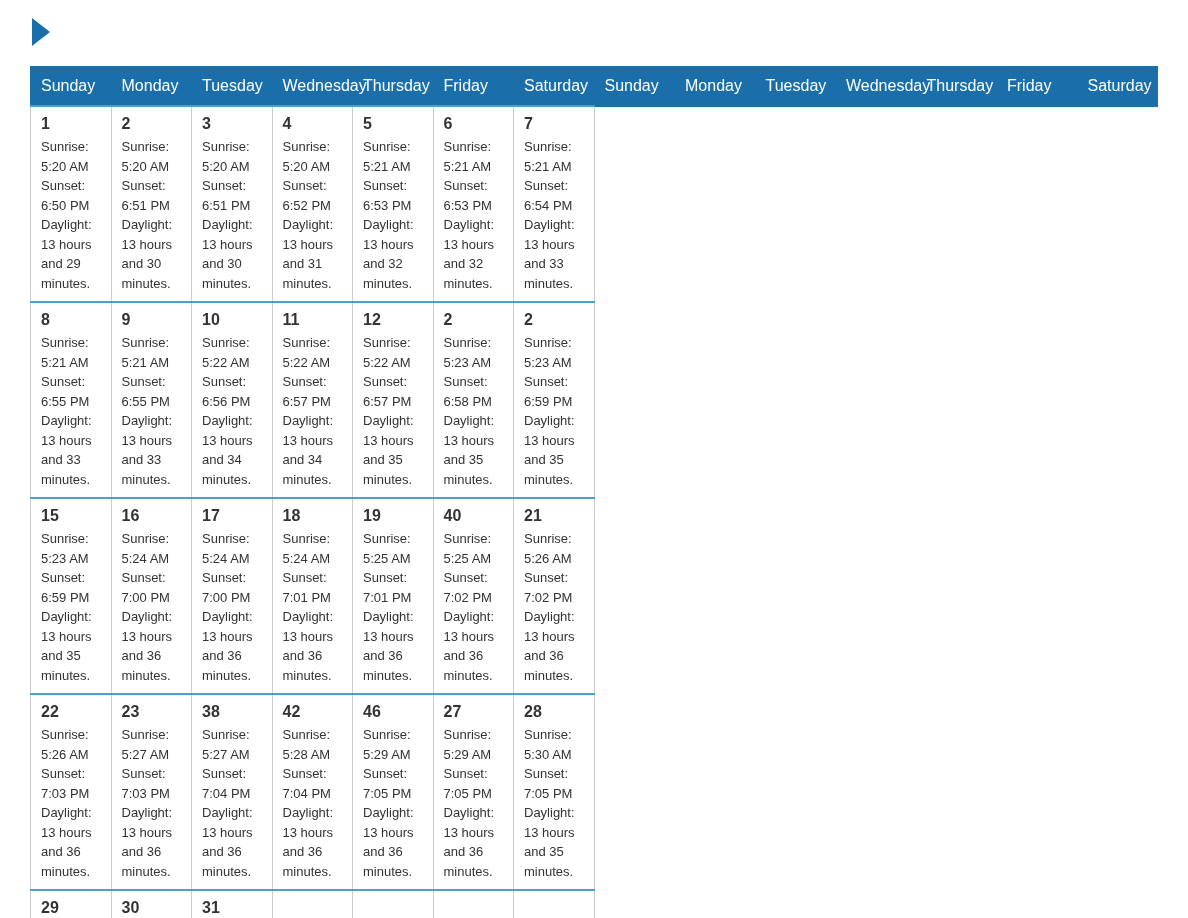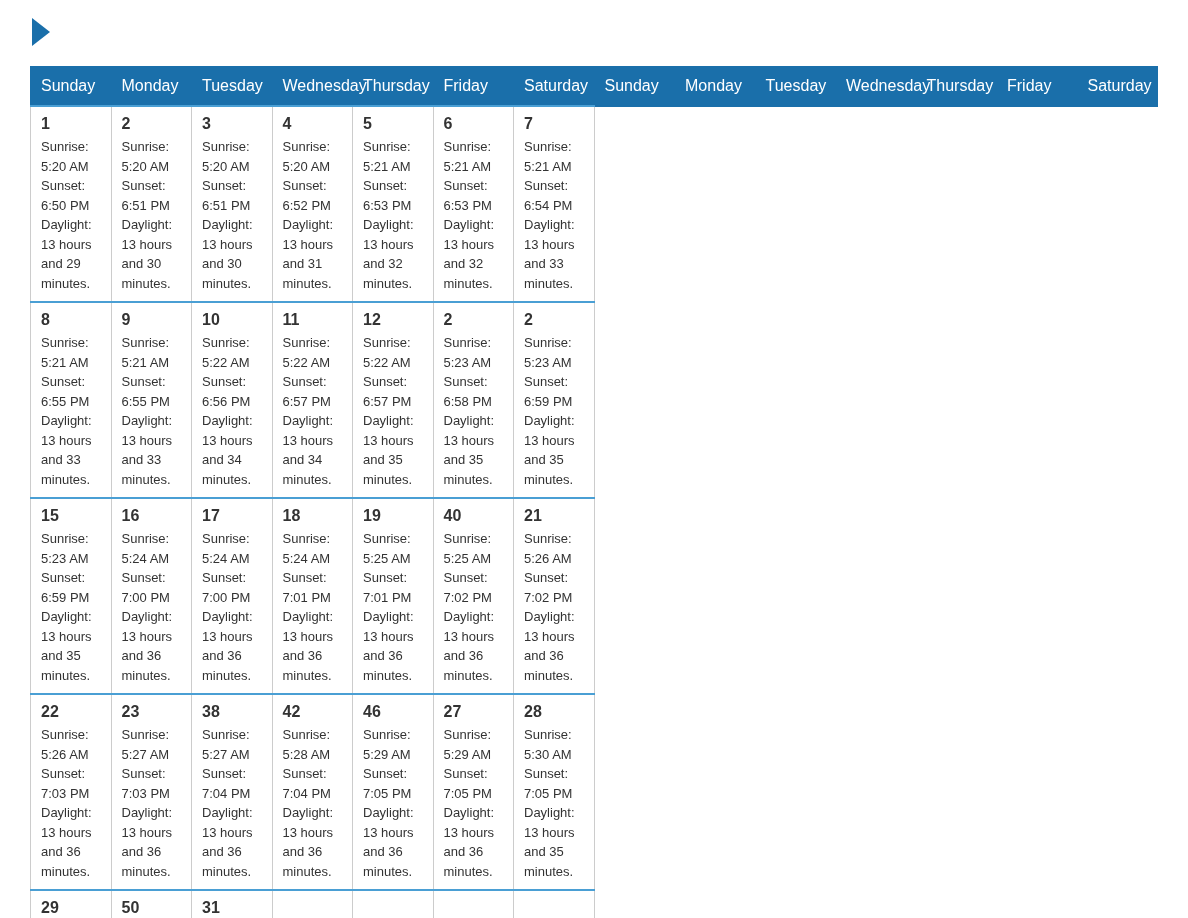--- a/index.html
+++ b/index.html
@@ -259,21 +259,21 @@
         <td>
           <span class="day-num">28</span>
           <div class="day-info">Sunrise: 5:30 AM<br>Sunset: 7:05 PM<br>Daylight: 13 hours and 35 minutes.</div>
         </td>
       </tr>
       <tr>
         <td>
           <span class="day-num">29</span>
           </td>
         <td>
-          <span class="day-num">50</span>
+          <span class="day-num">30</span>
           </td>
         <td>
           <span class="day-num">31</span>
           </td>
         <td class="empty-cell"></td>
         <td class="empty-cell"></td>
         <td class="empty-cell"></td>
         <td class="empty-cell"></td>
       </tr>
     </tbody>

